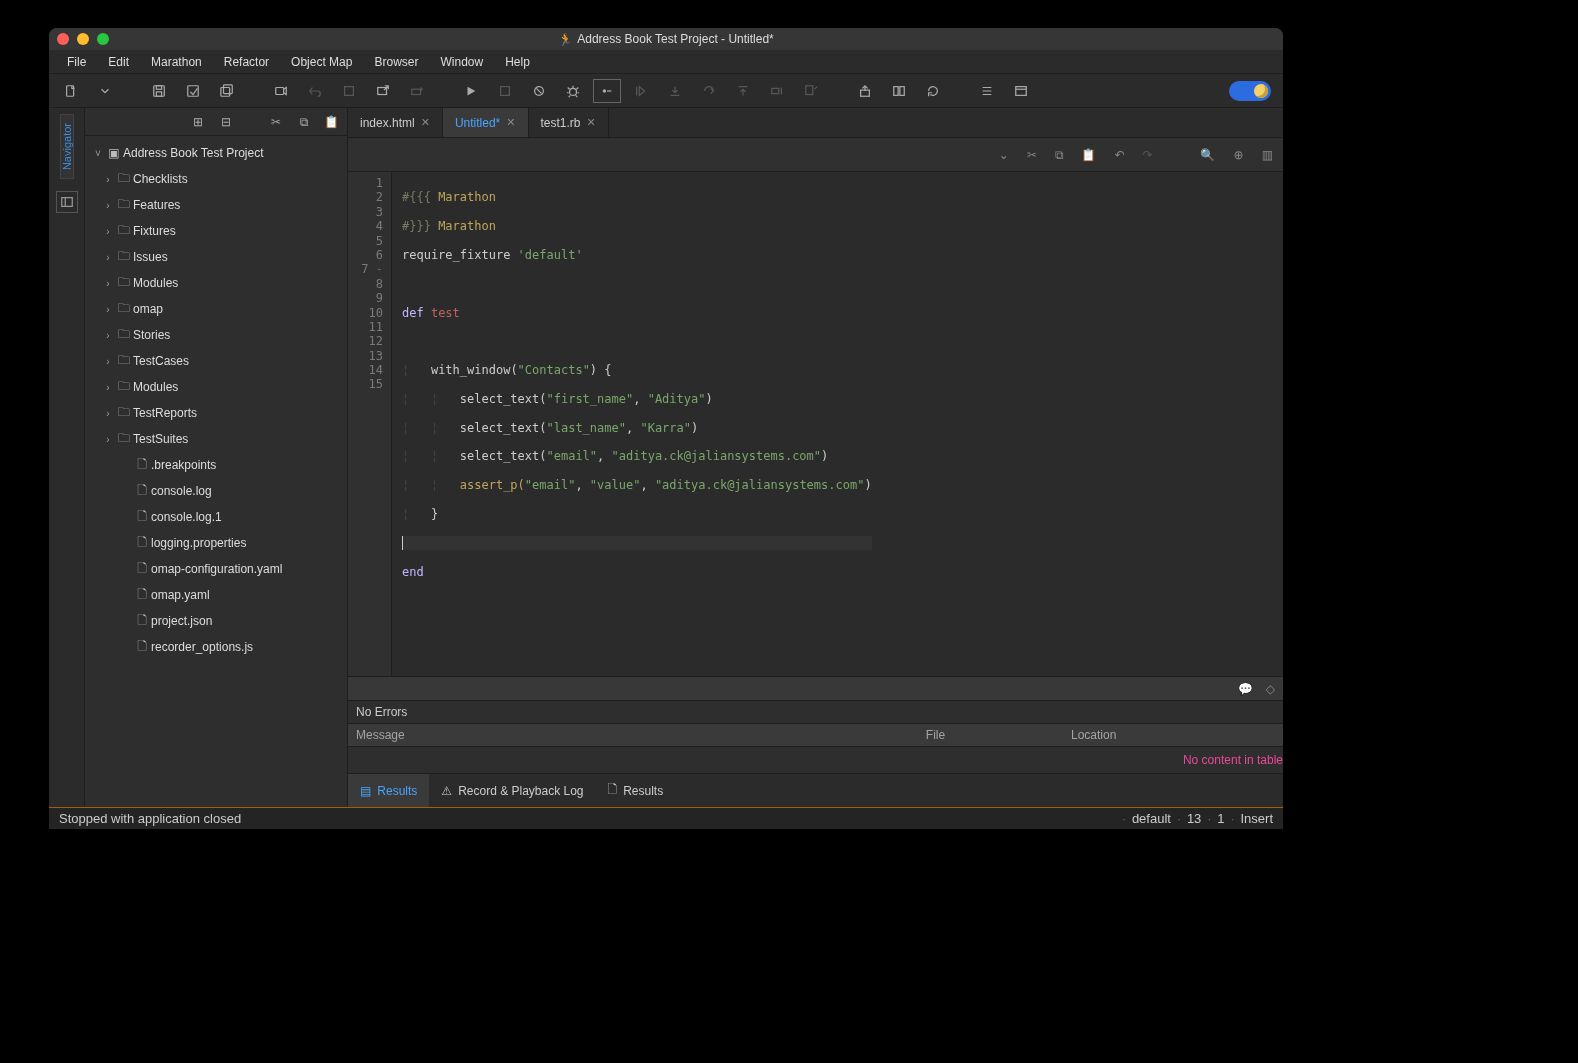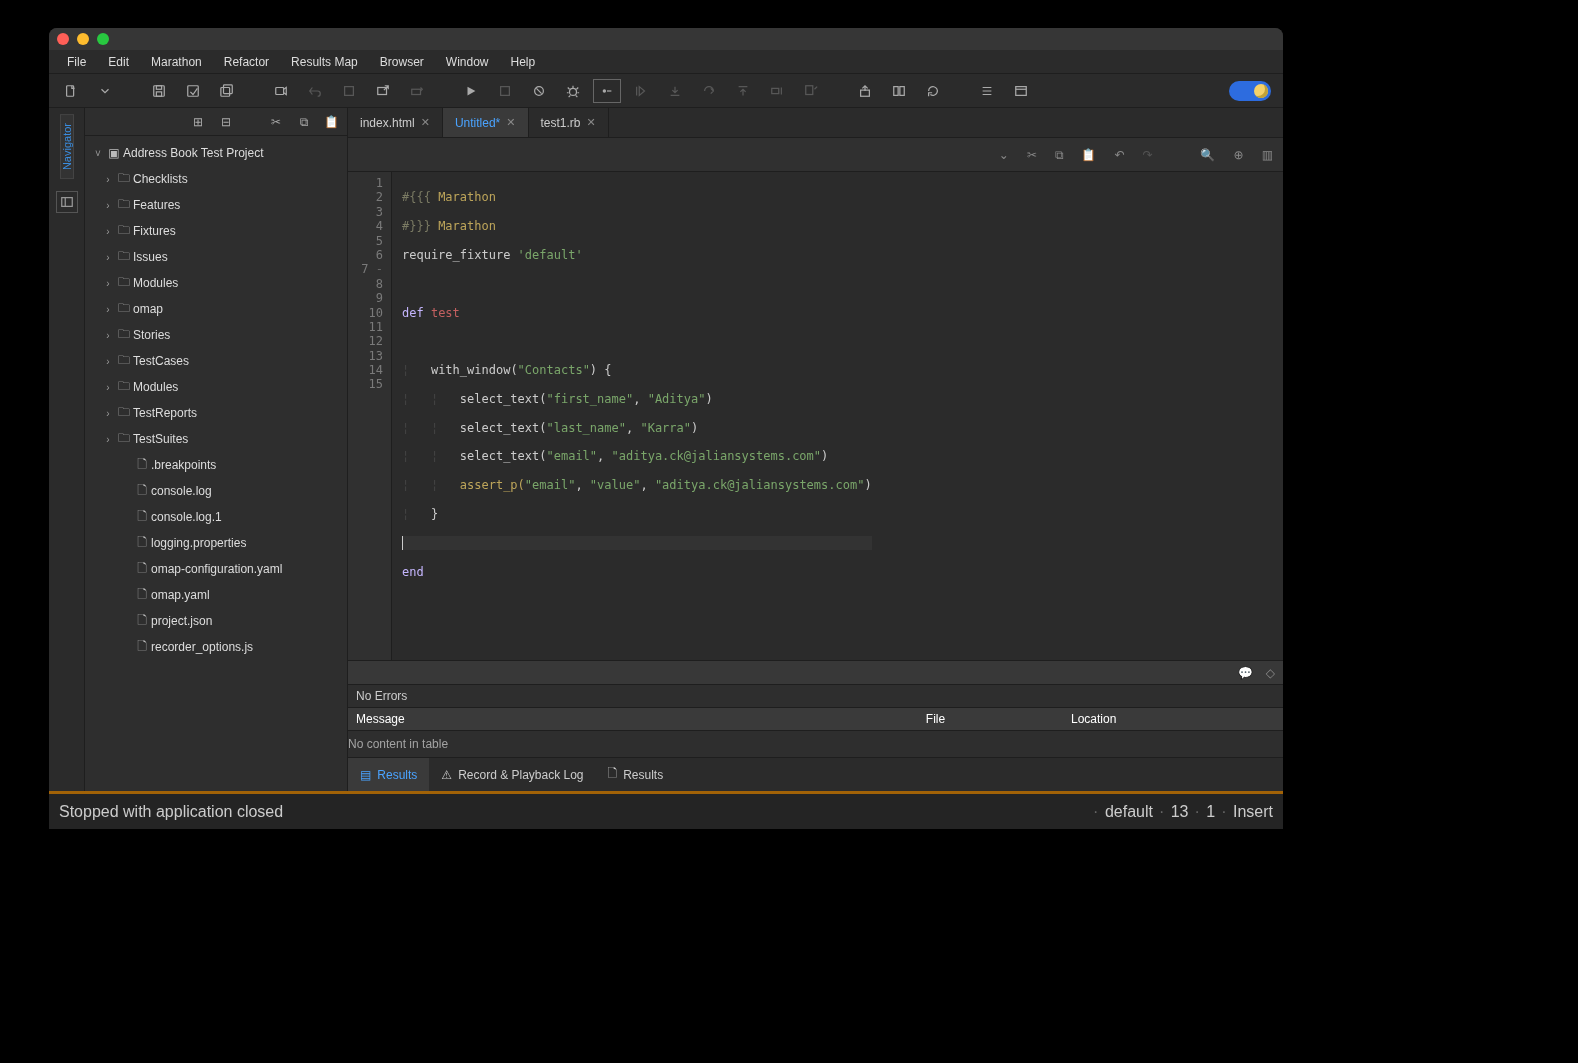--- a/index.html
+++ b/index.html
@@ -53,53 +53,54 @@
 .c-macro { color: #bda55a; }
 .c-string { color: #7aa66a; }
 .c-kw { color: #c4b5fd; }
 .c-ident { color: #c46060; }
 .c-id2 { color: #bda55a; }
 .codebody .line.cursor { background: #333; }
 .botbar { height: 24px; background: #383838; border-top: 1px solid #1e1e1e; display: flex; align-items: center; justify-content: flex-end; padding: 0 8px; gap: 12px; color: #888; }
 .errors { background: #2e2e2e; border-top: 1px solid #1e1e1e; }
 .errhdr { padding: 4px 8px; color: #ccc; border-bottom: 1px solid #1e1e1e; }
 .errtbl .hdr { display: flex; background: #3a3a3a; border-bottom: 1px solid #1e1e1e; }
-.errtbl .hdr div { padding: 4px 8px; color: #ffffff; font-weight: 500; }
+.errtbl .hdr div { padding: 4px 8px; color: #a3a3a3; font-weight: 500; }
 .col-msg { width: 460px; }
 .col-file { flex: 1; text-align: center; }
 .col-loc { width: 220px; text-align: left; }
-.errtbl .empty { text-align: left; color: #a3a3a3; padding: 6px 0; }
+.errtbl .empty { text-align: right; color: #ec4899; padding: 6px 0; }
 .bottabs { display: flex; background: #2b2b2b; border-top: 1px solid #1e1e1e; }
 .btab { display: flex; align-items: center; gap: 6px; padding: 6px 12px; color: #ccc; }
 .btab.active { background: #3a3a3a; color: #4aa3ff; }
-.status { height: 38px; background: #242424; border-top: 3px solid #a16207; display: flex; align-items: center; padding: 0 10px; color: #ccc; font-size: 16px; }
+.status { height: 22px; background: #242424; border-top: 1px solid #a16207; display: flex; align-items: center; padding: 0 10px; color: #ccc; font-size: 13px; }
 .status .right { margin-left: auto; display: flex; gap: 6px; color: #ccc; }
 .status .right span::before { content: "· "; color:#666; margin-right:2px;}
 svg { display: block; }
 .icn { width: 14px; height: 14px; stroke: currentColor; fill: none; stroke-width: 1.4; }
 </style>
 </head>
 <body>
 
 <div class="window">
 
   <div class="titlebar">
     <div class="traffic">
       <div class="tl red"></div>
       <div class="tl yellow"></div>
       <div class="tl green"></div>
     </div>
+    <div class="title"><span class="runner">🏃</span><span>Address Book Test Project - Untitled*</span></div>
   </div>
 
   <div class="menubar">
     <div class="menuitem">File</div>
     <div class="menuitem">Edit</div>
     <div class="menuitem">Marathon</div>
     <div class="menuitem">Refactor</div>
-    <div class="menuitem">Results Map</div>
+    <div class="menuitem">Object Map</div>
     <div class="menuitem">Browser</div>
     <div class="menuitem">Window</div>
     <div class="menuitem">Help</div>
   </div>
 
   <div class="toolbar">
     <div class="tbtn">
         <svg class="icn" viewBox="0 0 16 16">
           <rect x="3" y="2" width="8" height="12" rx="1"></rect>
           <path d="M9 2v3h3"></path>

